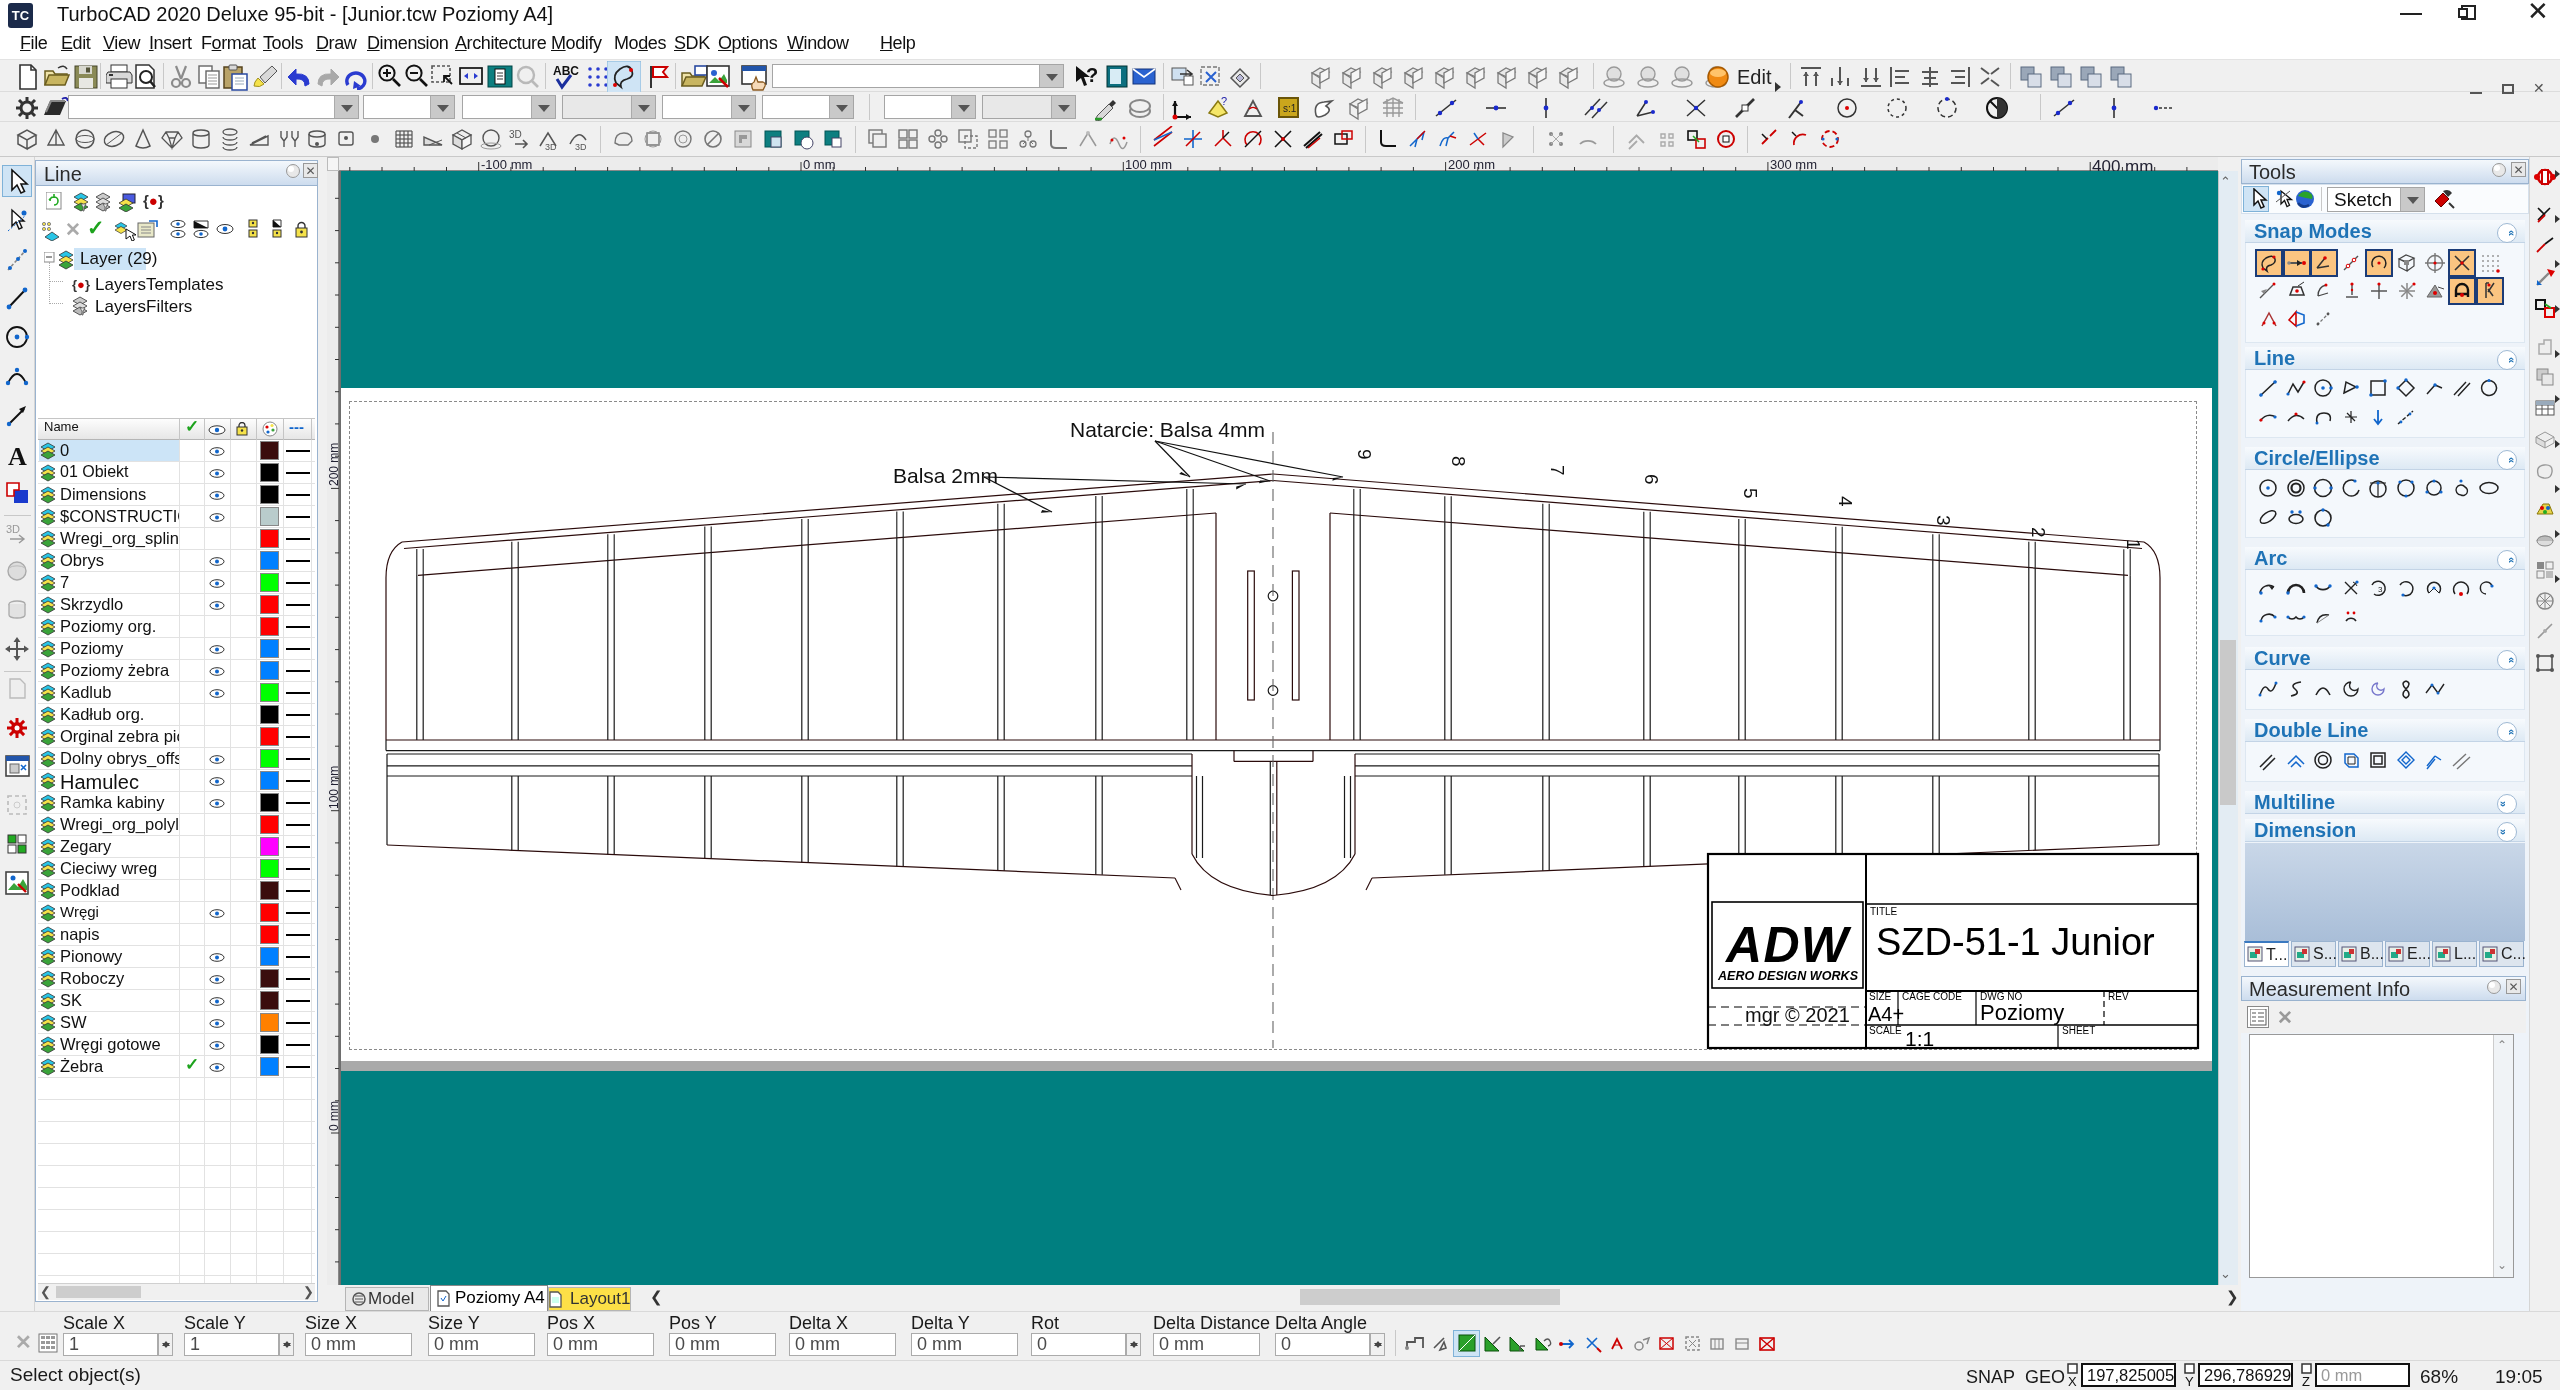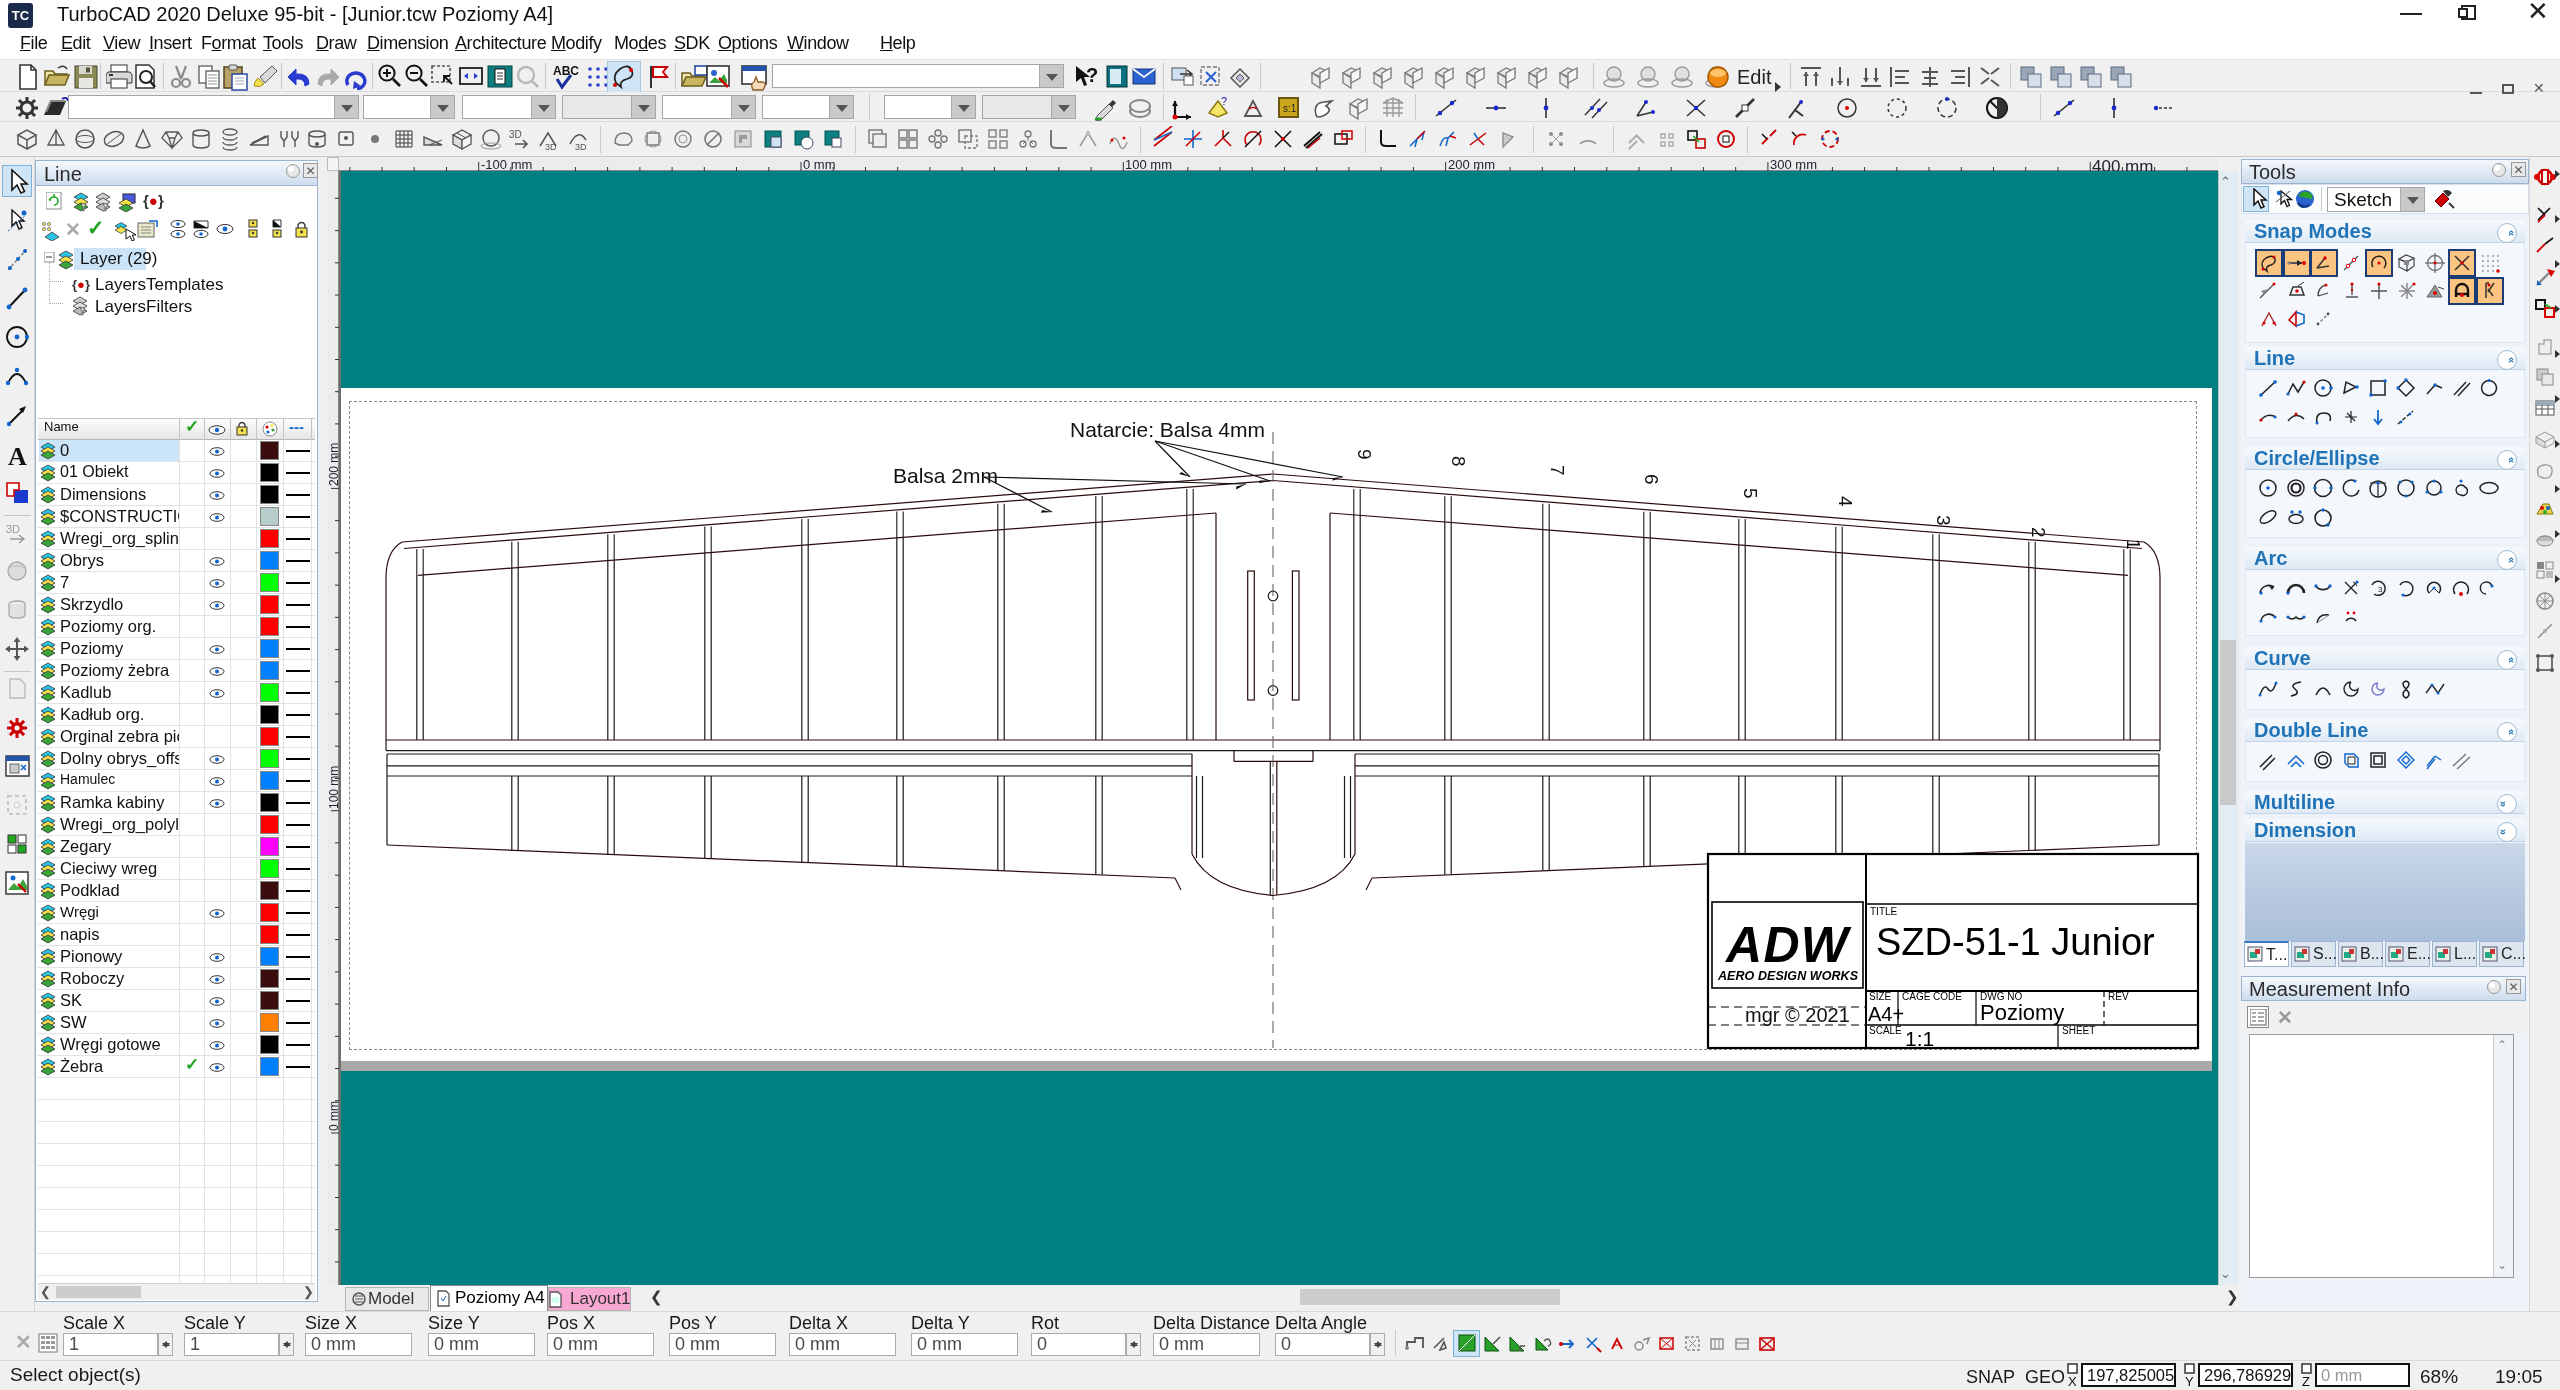--- a/index.html
+++ b/index.html
@@ -1210,21 +1210,21 @@
       <ellipse cx="8" cy="4.5" rx="7" ry="3.8" fill="#fff" stroke="#333"></ellipse>
       <circle cx="8" cy="4.5" r="2" fill="#16c"></circle>
     </svg>
 <div class="abs" style="left:260px;top:749px;width:19px;height:19px;background:#00ff00;border:1px solid #888"></div>
 <div class="abs" style="left:286px;top:758px;width:24px;height:1.5px;background:#000"></div>
 <svg class="abs" style="left:40px;top:772px" width="18" height="18">
       <path d="M1 5 l7 -4 7 4 -7 4z" fill="#29c5e6" stroke="#333" stroke-width="0.8"></path>
       <path d="M1 9 l7 -4 7 4 -7 4z" fill="#f5e24a" stroke="#333" stroke-width="0.8"></path>
       <path d="M1 13 l7 -4 7 4 -7 4z" fill="#3aa33a" stroke="#333" stroke-width="0.8"></path>
     </svg>
-<div class="abs" style="left:60px;top:771px;width:119px;height:20px;font-size:14px;color:#111;white-space:nowrap;overflow:hidden">Hamulec</div>
+<div class="abs" style="left:60px;top:771px;width:119px;height:20px;font-size:20px;color:#111;white-space:nowrap;overflow:hidden">Hamulec</div>
 <svg class="abs" style="left:209px;top:777px" width="16" height="10">
       <ellipse cx="8" cy="4.5" rx="7" ry="3.8" fill="#fff" stroke="#333"></ellipse>
       <circle cx="8" cy="4.5" r="2" fill="#16c"></circle>
     </svg>
 <div class="abs" style="left:260px;top:771px;width:19px;height:19px;background:#0080ff;border:1px solid #888"></div>
 <div class="abs" style="left:286px;top:780px;width:24px;height:1.5px;background:#000"></div>
 <svg class="abs" style="left:40px;top:794px" width="18" height="18">
       <path d="M1 5 l7 -4 7 4 -7 4z" fill="#29c5e6" stroke="#333" stroke-width="0.8"></path>
       <path d="M1 9 l7 -4 7 4 -7 4z" fill="#f5e24a" stroke="#333" stroke-width="0.8"></path>
       <path d="M1 13 l7 -4 7 4 -7 4z" fill="#3aa33a" stroke="#333" stroke-width="0.8"></path>
@@ -1681,21 +1681,21 @@
       <circle cx="8" cy="8" r="6" fill="none" stroke="#555" stroke-width="1.5"></circle>
       <path d="M4 5 h8 M4 8 h8 M4 11 h8" stroke="#555"></path>
     </svg>
 <div class="abs" style="left:430px;top:1285px;width:118px;height:26px;background:#fff;border:1px solid #888;border-bottom:none;font-size:17px;color:#000;white-space:nowrap">
       <span style="position:absolute;left:24px;top:2px">Poziomy A4</span>
     </div>
 <svg class="abs" style="left:436px;top:1290px" width="15" height="17">
       <path d="M2 1 h8 l3 3 v12 h-11z" fill="#fff" stroke="#555" stroke-width="1.3"></path>
       <path d="M5 8 l2 3 3 -5" stroke="#16c" fill="none"></path>
     </svg>
-<div class="abs" style="left:548px;top:1287px;width:83px;height:24px;background:#f9a8d4;border:1px solid #b5b5b5;font-size:17px;color:#333">
+<div class="abs" style="left:548px;top:1287px;width:83px;height:24px;background:#fde047;border:1px solid #b5b5b5;font-size:17px;color:#333">
       <span style="position:absolute;left:21px;top:1px">Layout1</span>
     </div>
 <svg class="abs" style="left:548px;top:1291px" width="15" height="17">
       <path d="M2 1 h8 l3 3 v12 h-11z" fill="#fff" stroke="#555" stroke-width="1.3"></path>
       <rect x="4" y="6" width="7" height="6" fill="#cfe"></rect>
     </svg>
 <div class="abs" style="left:650px;top:1288px;font-size:15px;color:#333">❮</div>
 <div class="abs" style="left:1300px;top:1289px;width:260px;height:16px;background:#cdcdcd"></div>
 <div class="abs" style="left:2226px;top:1288px;font-size:15px;color:#333">❯</div>
     <div class="abs" style="left:2241px;top:157px;width:288px;height:1154px;background:#eef3f9"></div>

